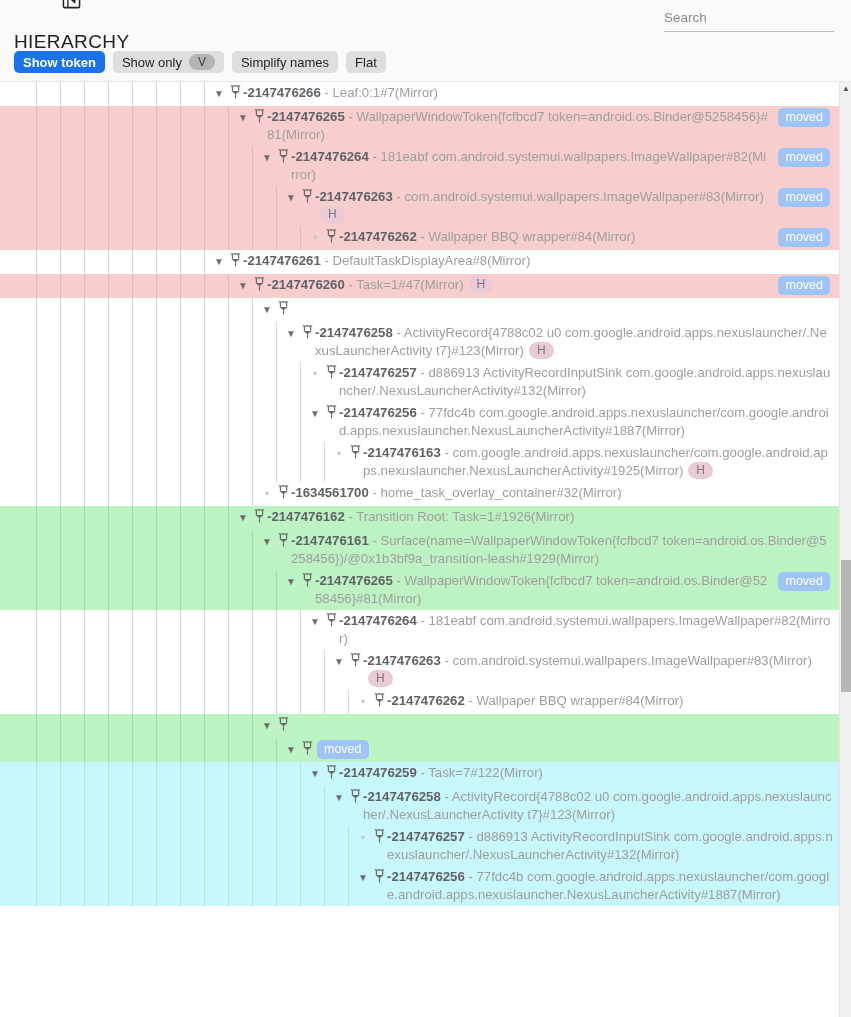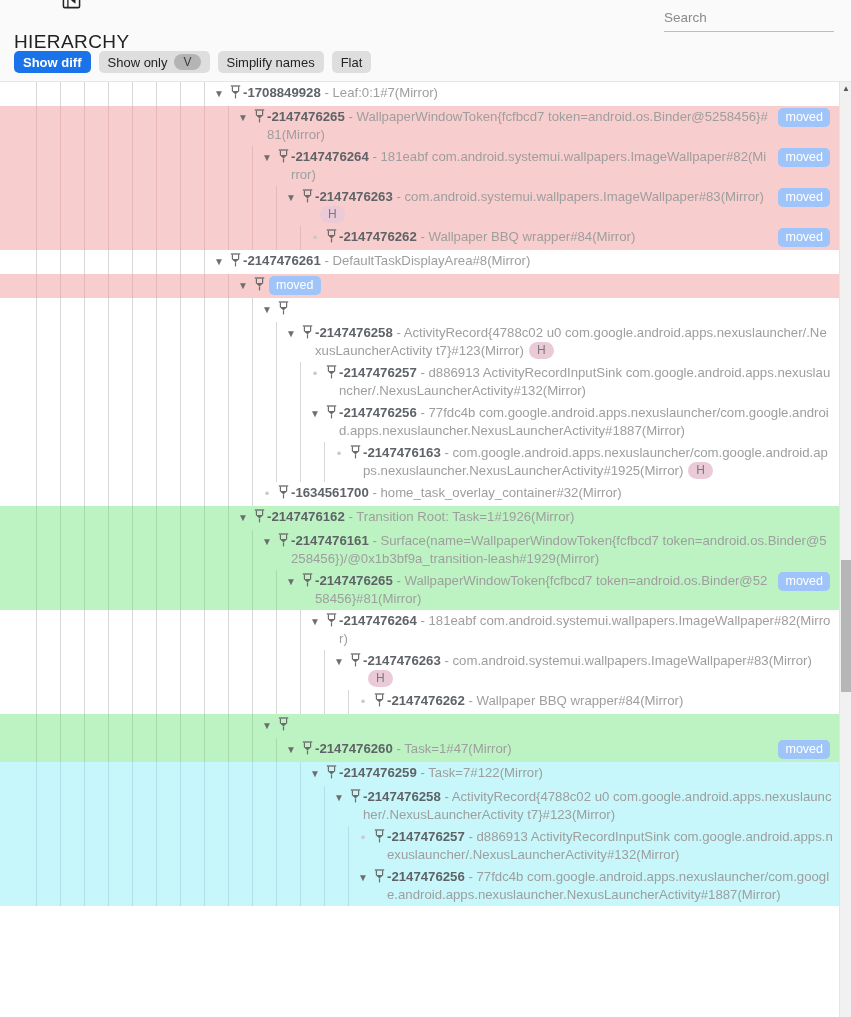--- a/index.html
+++ b/index.html
@@ -222,21 +222,21 @@
     </span>
     <span id="app-title">HIERARCHY</span>
   </div>
   <div id="search-wrap">
     <input id="search-input" type="text" placeholder="Search" style="">
   </div>
 </div>
 
 <div id="toolbar">
   <button class="chip primary">
-    <span>Show diff</span>
+    <span>Show token</span>
   </button>
   <button class="chip">
     <span>Show only</span>
     <span class="sub-pill">V</span>
   </button>
   <button class="chip">
     <span>Simplify names</span>
   </button>
   <button class="chip">
     <span>Flat</span>
@@ -258,21 +258,21 @@
         </div>
         <div class="indent" style="width: 210px;"></div>
         <div class="twisty">▼</div>
         <div class="pin"><svg width="11" height="14" viewBox="0 0 11 14">
             <line x1="0.8" y1="1" x2="10.2" y2="1" stroke="#6b6b6b" stroke-width="1.3"></line>
             <line x1="2.4" y1="1.4" x2="2.4" y2="6" stroke="#6b6b6b" stroke-width="1.2"></line>
             <line x1="8.6" y1="1.4" x2="8.6" y2="6" stroke="#6b6b6b" stroke-width="1.2"></line>
             <path d="M1.6 6 L9.4 6 L5.5 9.6 Z" fill="#6b6b6b"></path>
             <line x1="5.5" y1="9.4" x2="5.5" y2="13.4" stroke="#6b6b6b" stroke-width="1.2"></line>
           </svg></div>
-        <div class="label"><span class="nid">-1708849928</span><span class="dash"> - </span><span class="nname">Leaf:0:1#7(Mirror)</span></div>
+        <div class="label"><span class="nid">-2147476266</span><span class="dash"> - </span><span class="nname">Leaf:0:1#7(Mirror)</span></div>
       </div>
       <div class="row diff-removed">
         <div class="guides">
           <i style="left: 36px;"></i>
           <i style="left: 60px;"></i>
           <i style="left: 84px;"></i>
           <i style="left: 108px;"></i>
           <i style="left: 132px;"></i>
           <i style="left: 156px;"></i>
           <i style="left: 180px;"></i>
@@ -405,20 +405,21 @@
         </div>
         <div class="indent" style="width: 234px;"></div>
         <div class="twisty">▼</div>
         <div class="pin"><svg width="11" height="14" viewBox="0 0 11 14">
             <line x1="0.8" y1="1" x2="10.2" y2="1" stroke="#6b6b6b" stroke-width="1.3"></line>
             <line x1="2.4" y1="1.4" x2="2.4" y2="6" stroke="#6b6b6b" stroke-width="1.2"></line>
             <line x1="8.6" y1="1.4" x2="8.6" y2="6" stroke="#6b6b6b" stroke-width="1.2"></line>
             <path d="M1.6 6 L9.4 6 L5.5 9.6 Z" fill="#6b6b6b"></path>
             <line x1="5.5" y1="9.4" x2="5.5" y2="13.4" stroke="#6b6b6b" stroke-width="1.2"></line>
           </svg></div>
+        <div class="label"><span class="nid">-2147476260</span><span class="dash"> - </span><span class="nname">Task=1#47(Mirror)</span><span class="hchip">H</span></div>
         <div class="moved">moved</div>
       </div>
       <div class="row ">
         <div class="guides">
           <i style="left: 36px;"></i>
           <i style="left: 60px;"></i>
           <i style="left: 84px;"></i>
           <i style="left: 108px;"></i>
           <i style="left: 132px;"></i>
           <i style="left: 156px;"></i>
@@ -758,21 +759,20 @@
         </div>
         <div class="indent" style="width: 282px;"></div>
         <div class="twisty">▼</div>
         <div class="pin"><svg width="11" height="14" viewBox="0 0 11 14">
             <line x1="0.8" y1="1" x2="10.2" y2="1" stroke="#6b6b6b" stroke-width="1.3"></line>
             <line x1="2.4" y1="1.4" x2="2.4" y2="6" stroke="#6b6b6b" stroke-width="1.2"></line>
             <line x1="8.6" y1="1.4" x2="8.6" y2="6" stroke="#6b6b6b" stroke-width="1.2"></line>
             <path d="M1.6 6 L9.4 6 L5.5 9.6 Z" fill="#6b6b6b"></path>
             <line x1="5.5" y1="9.4" x2="5.5" y2="13.4" stroke="#6b6b6b" stroke-width="1.2"></line>
           </svg></div>
-        <div class="label"><span class="nid">-2147476260</span><span class="dash"> - </span><span class="nname">Task=1#47(Mirror)</span></div>
         <div class="moved">moved</div>
       </div>
       <div class="row diff-cyan">
         <div class="guides">
           <i style="left: 36px;"></i>
           <i style="left: 60px;"></i>
           <i style="left: 84px;"></i>
           <i style="left: 108px;"></i>
           <i style="left: 132px;"></i>
           <i style="left: 156px;"></i>

